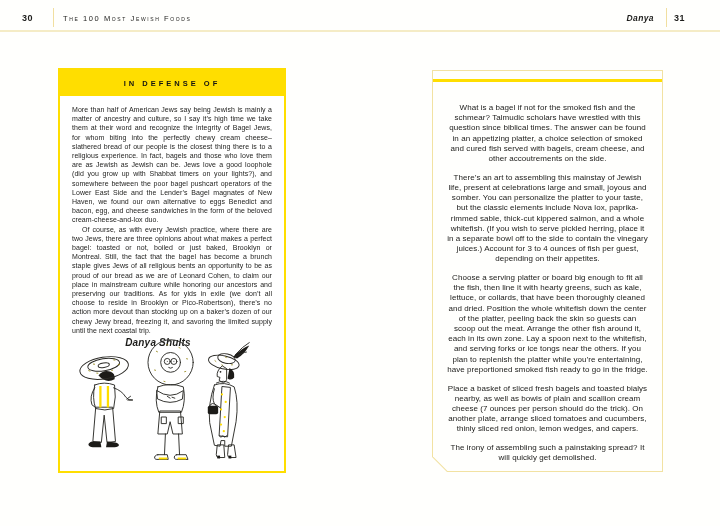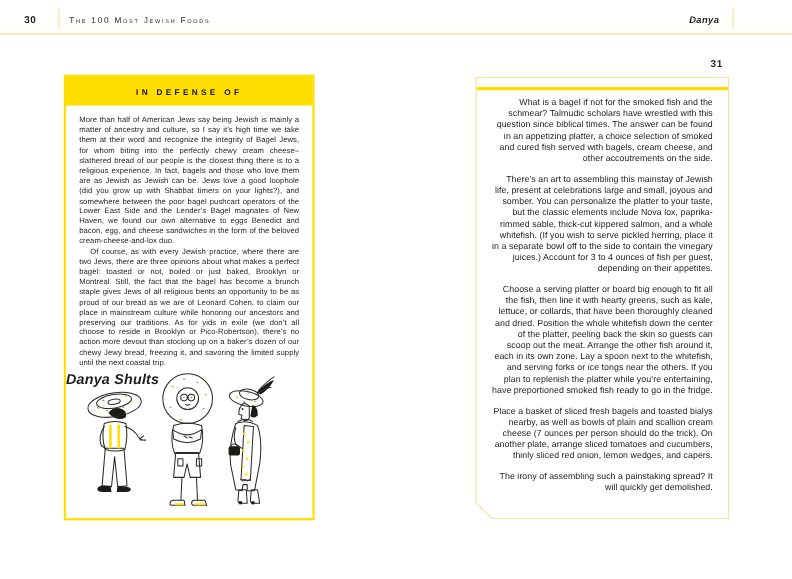--- a/index.html
+++ b/index.html
@@ -6,21 +6,21 @@
   body{
     width:720px;height:526px;position:relative;overflow:hidden;
     background:#fffffd;color:#1d1d1b;
     font-family:"Liberation Sans", sans-serif;
     -webkit-font-smoothing:antialiased;
   }
   
   .runhead{position:absolute;top:0;left:0;right:0;height:47px;padding-left:16px;}
   .pagenum{position:absolute;top:13px;font-size:9px;font-weight:bold;letter-spacing:.5px;}
   .pagenum.left{left:22px;}
-  .pagenum.right{left:646px;margin-top:40px;}
+  .pagenum.right{left:674px;}
   .head-divider{position:absolute;top:8px;width:1px;height:19px;background:#f1dfa0;}
   .head-divider.l{left:53px;}
   .head-divider.r{left:666px;}
   .book-title{
     position:absolute;left:63px;top:14px;font-size:7.5px;font-weight:normal;
     letter-spacing:1.6px;font-variant-caps:small-caps;text-transform:none;
   }
   .chapter-title{
     position:absolute;right:66px;top:13px;font-size:8.5px;font-weight:bold;font-style:italic;
     letter-spacing:.4px;
@@ -39,22 +39,22 @@
     font-size:7.5px;font-weight:bold;letter-spacing:3px;color:#141412;
   }
   .defense-body{
     padding:9px 12px 0 12px;
     font-size:7px;line-height:9.2px;text-align:justify;
     letter-spacing:.05px;
   }
   .defense-body p{margin:0;}
   .defense-body p.indent{text-indent:10px;}
   .byline{
-    padding:2px 28px 0 0;text-align:left;
-    font-size:13px;font-style:italic;font-weight:bold;letter-spacing:.2px;
+    padding:2px 28px 0 0;text-align:center;
+    font-size:10px;font-style:italic;font-weight:bold;letter-spacing:.2px;
   }
   .illustration-wrap{
     position:absolute;left:0;right:0;bottom:5px;height:132px;
     display:flex;align-items:flex-end;justify-content:center;
   }
 
   
   .platter-outer{
     position:absolute;left:432px;top:70px;width:231px;height:402px;
     background:#f2e2a2;
@@ -64,22 +64,22 @@
     position:absolute;left:1px;top:1px;right:1px;bottom:1px;background:#fffffd;
     clip-path:polygon(0 0,100% 0,100% 100%,14.5px 100%,0 calc(100% - 14.5px));
   }
   .platter-title{
     padding-top:12px;text-align:center;
     font-size:11px;font-weight:bold;letter-spacing:1.8px;line-height:14.5px;
     color:#161614;
   }
   .platter-rule{margin-top:8px;height:3px;background:#ffde00;}
   .platter-body{
-    padding:6px 14px 0 14px;font-size:8px;line-height:10.2px;letter-spacing:.05px;
-    text-align:right;color:#222220;
+    padding:21px 14px 0 14px;font-size:8px;line-height:10.2px;letter-spacing:.05px;
+    text-align:center;color:#222220;
   }
   .platter-body p{margin:0 0 8.5px 0;}
 
   svg .ln{stroke:#2b2a26;stroke-width:1;fill:none;stroke-linecap:round;stroke-linejoin:round;}
 </style>
 </head>
 <body>
 
 <div class="runhead">
   <span class="pagenum left">30</span>

